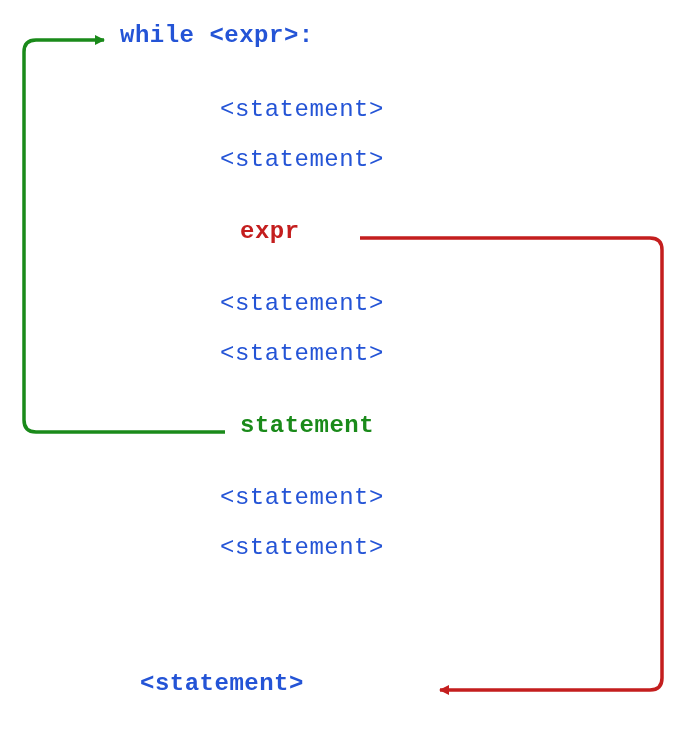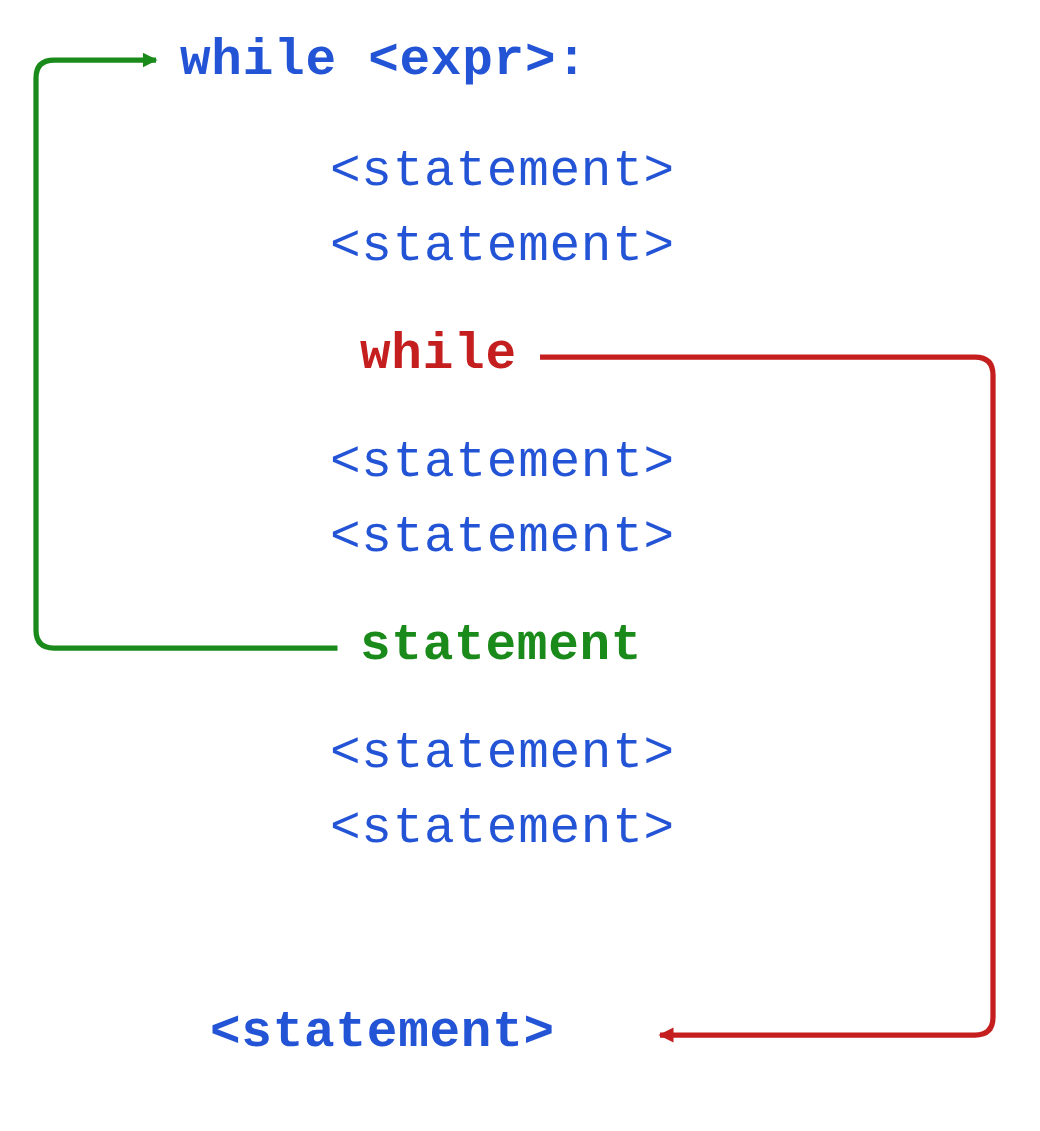--- a/index.html
+++ b/index.html
@@ -15,21 +15,21 @@
       position: relative;
       overflow: hidden;
     }
     .diagram {
       position: relative;
       width: 100%;
       height: 100%;
     }
     .code-line {
       position: absolute;
-      font-size: 34px;
+      font-size: 24px;
       white-space: nowrap;
       letter-spacing: 0.5px;
     }
     .blue {
       color: #2454d6;
     }
     .bold {
       font-weight: bold;
     }
     .red {
@@ -53,21 +53,21 @@
 <body>
 
 <div class="diagram">
 
   <div class="code-line blue bold" style="left:120px; top:22px;">while &lt;expr&gt;:</div>
 
   <div class="code-line blue" style="left:220px; top:96px;">&lt;statement&gt;</div>
 
   <div class="code-line blue" style="left:220px; top:146px;">&lt;statement&gt;</div>
 
-  <div class="code-line red" style="left:240px; top:218px;">while</div>
+  <div class="code-line red" style="left:240px; top:218px;">expr</div>
 
   <div class="code-line blue" style="left:220px; top:290px;">&lt;statement&gt;</div>
 
   <div class="code-line blue" style="left:220px; top:340px;">&lt;statement&gt;</div>
 
   <div class="code-line green" style="left:240px; top:412px;">statement</div>
 
   <div class="code-line blue" style="left:220px; top:484px;">&lt;statement&gt;</div>
 
   <div class="code-line blue" style="left:220px; top:534px;">&lt;statement&gt;</div>

